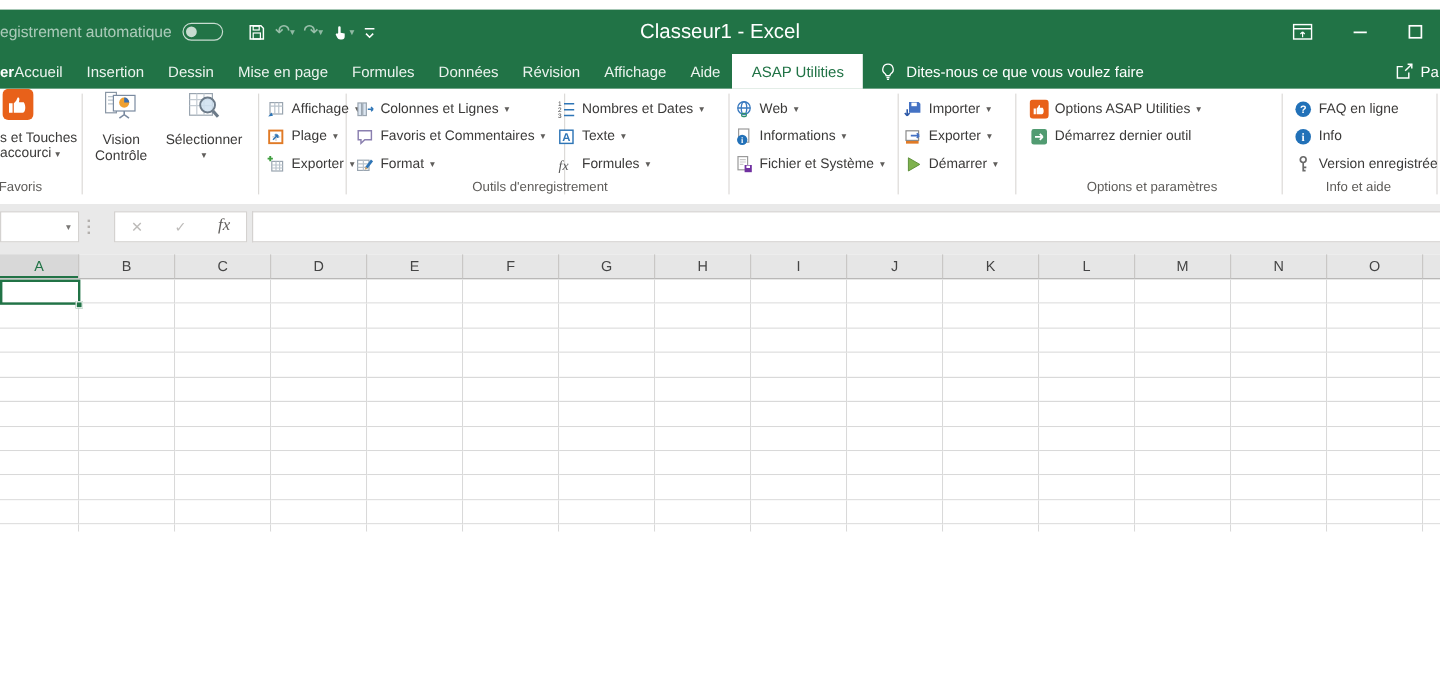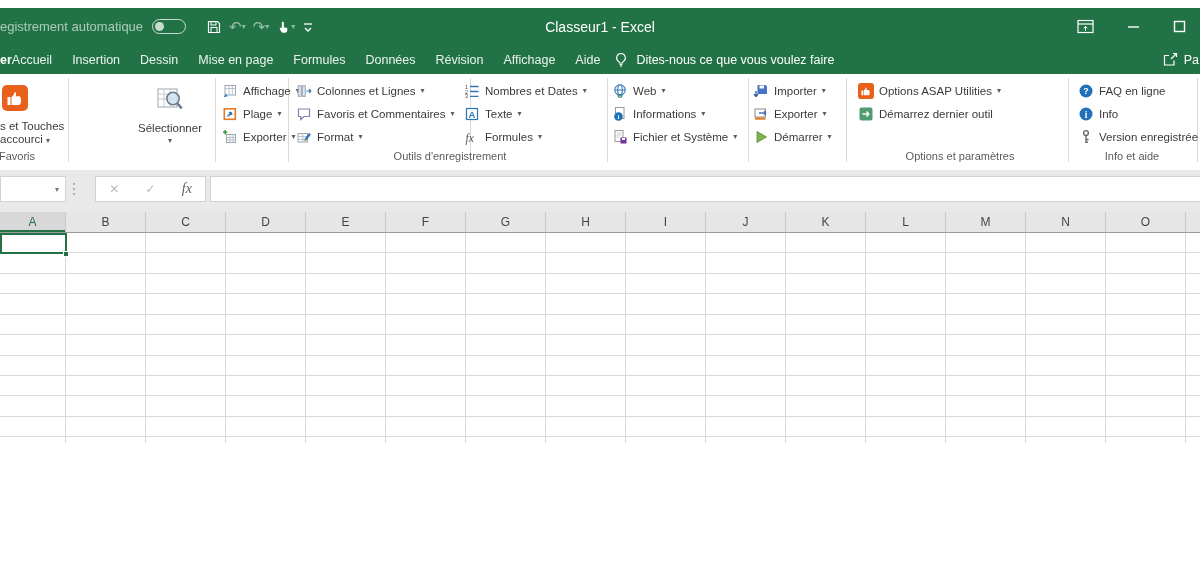--- a/index.html
+++ b/index.html
@@ -12,38 +12,38 @@
   .titlebar { top:8px; height:37px; background:#217346; display:flex; align-items:center; }
   .autosave-label { color:rgba(255,255,255,.62); font-size:13px; white-space:nowrap; }
   .toggle { width:34px; height:15px; border:1px solid rgba(255,255,255,.75); border-radius:8px;
             margin-left:9px; position:relative; flex:none; }
   .toggle .knob { position:absolute; left:2px; top:2px; width:9px; height:9px; border-radius:50%;
                   background:rgba(255,255,255,.75); }
   .qat { display:flex; align-items:center; margin-left:20px; gap:7px; }
   .qat-btn { display:flex; align-items:center; color:#fff; }
   .qat-glyph { font-size:15px; line-height:15px; color:rgba(255,255,255,.55); }
   .qat .caret { color:rgba(255,255,255,.55); }
-  .win-title { position:absolute; left:50%; transform:translateX(-50%); color:#fff; font-size:14px; white-space:nowrap; }
+  .win-title { position:absolute; left:50%; transform:translateX(-50%); color:#fff; font-size:17px; white-space:nowrap; }
   .win-controls { position:absolute; right:14px; top:0; height:37px; display:flex; align-items:center; gap:33px; }
 
   
   .tabrow { top:45px; height:29px; background:#217346; display:flex; align-items:stretch; }
   .rtab { color:#ebf3ee; font-size:12.5px; display:flex; align-items:center; white-space:nowrap; }
   .tab-file-partial { font-weight:bold; color:#fff; }
   .tabs-flex { display:flex; gap:20px; }
   .rtab-active { background:#fff; color:#217346; padding:0 16px; margin-left:10px; }
   .tellme { display:flex; align-items:center; gap:8px; color:#fff; font-size:12.5px; margin-left:14px; }
   .share { position:absolute; right:0; top:0; height:29px; display:flex; align-items:center; gap:6px;
            color:#fff; font-size:12.5px; padding-right:1px; }
 
   
   .ribbon { top:74px; height:94px; background:#fff; }
   .gdiv { position:absolute; top:4px; width:1px; height:84px; background:#dcdad8; }
   .grp-label { position:absolute; top:76px; font-size:11px; color:#5d5b58; text-align:center; white-space:nowrap; }
-  .bigbtn { position:absolute; top:0; height:74px; display:flex; flex-direction:column; align-items:center; padding-top:11px;text-align:right; }
+  .bigbtn { position:absolute; top:0; height:74px; display:flex; flex-direction:column; align-items:center; padding-top:0;text-align:right; }
   .bigbtn .lbl { font-size:11.5px; color:#3b3a39; line-height:13px; white-space:nowrap; }
   .col { position:absolute; top:5px; display:flex; flex-direction:column; }
   .sbtn { height:23px; display:flex; align-items:center; gap:5px; font-size:11.5px; color:#3b3a39; white-space:nowrap; }
   .ic16 { width:16px; height:16px; flex:none; }
   .caret { font-size:8px; color:#605e5c; line-height:8px; }
 
   
   .fbar { top:170px; height:42px; background:#e9e9e9; }
   .fbox { position:absolute; top:6px; height:26px; background:#fff; border:1px solid #d4d2d0; }
   .namebox { left:0; width:66px; }
@@ -162,20 +162,21 @@
       <span class="rtab">Accueil</span>
       <span class="rtab">Insertion</span>
       <span class="rtab">Dessin</span>
       <span class="rtab">Mise en page</span>
       <span class="rtab">Formules</span>
       <span class="rtab">Données</span>
       <span class="rtab">Révision</span>
       <span class="rtab">Affichage</span>
       <span class="rtab">Aide</span>
     </span>
+    <span class="rtab rtab-active">ASAP Utilities</span>
     <span class="tellme">
       <svg width="14" height="16" viewBox="0 0 14 16">
           <path d="M7 1.5a4.3 4.3 0 00-2.4 7.9c.5.4.8 1 .8 1.6h3.2c0-.6.3-1.2.8-1.6A4.3 4.3 0 007 1.5z" fill="none" stroke="#fff" stroke-width="1.1"></path>
           <path d="M5.7 12.6h2.6M6.1 14.2h1.8" stroke="#fff" stroke-width="1.1"></path>
         </svg>
       <span>Dites-nous ce que vous voulez faire</span>
     </span>
     <span class="share">
       <svg width="15" height="15" viewBox="0 0 15 15">
           <path d="M10 1.5h3.5V5" fill="none" stroke="#fff" stroke-width="1.2"></path>
@@ -197,20 +198,32 @@
     <div class="gdiv" style="left:1068px"></div>
     <div class="gdiv" style="left:1197px"></div>
 
     <div class="bigbtn" style="left:0;width:64px;align-items:flex-start">
       <svg width="26" height="26" viewBox="0 0 26 26" style="margin-left:2px">
         <rect x="0" y="0" width="26" height="26" rx="5" fill="#e8611a"></rect>
         <path d="M5.5 12h3v8h-3z M9.5 20h7.3c2.4 0 3.2-5.8 1-8.8h-4.1c.6-1.9.8-4-.6-4-1.1 0-.5 2.1-2.9 4.2l-.7.6z" fill="#fff"></path>
       </svg>
       <span class="lbl" style="margin-top:9px">s et Touches</span>
       <span class="lbl"><span>accourci</span> <span class="caret">▾</span></span>
+    </div>
+    <div class="bigbtn" style="left:74px;width:54px">
+      <svg width="30" height="30" viewBox="0 0 30 30">
+        <rect x="2" y="3" width="9" height="17" fill="#fff" stroke="#8a97a5"></rect>
+          <path d="M4 6.5h5M4 9.5h5M4 12.5h5" stroke="#b9c3cc"></path>
+        <rect x="8.5" y="5.5" width="18" height="13" fill="#fff" stroke="#7a8aa0"></rect>
+        <circle cx="17.5" cy="11.5" r="4.2" fill="#f0a030"></circle>
+          <path d="M17.5 11.5V7.3a4.2 4.2 0 014.2 4.2z" fill="#3a6fb0"></path>
+        <path d="M17.5 18.5v3M13.5 24.5l4-3 4 3" fill="none" stroke="#7a8aa0" stroke-width="1.3"></path>
+      </svg>
+      <span class="lbl" style="margin-top:7px">Vision</span>
+      <span class="lbl">Contrôle</span>
     </div>
     <div class="bigbtn" style="left:132px;width:76px">
       <svg width="30" height="30" viewBox="0 0 30 30">
         <rect x="3" y="4" width="19" height="18" fill="#fff" stroke="#9aa5b0"></rect>
         <path d="M3 9h19M3 14h19M9 4v18M15 4v18" stroke="#c3cbd2"></path>
         <circle cx="18" cy="13.5" r="6.2" fill="#cfe0f0" fill-opacity=".85" stroke="#6d7b89" stroke-width="1.6"></circle>
         <path d="M22.5 18.5l4.2 4.8" stroke="#6d7b89" stroke-width="2.6"></path>
       </svg>
       <span class="lbl" style="margin-top:7px">Sélectionner</span>
       <span class="caret" style="margin-top:2px">▾</span>

